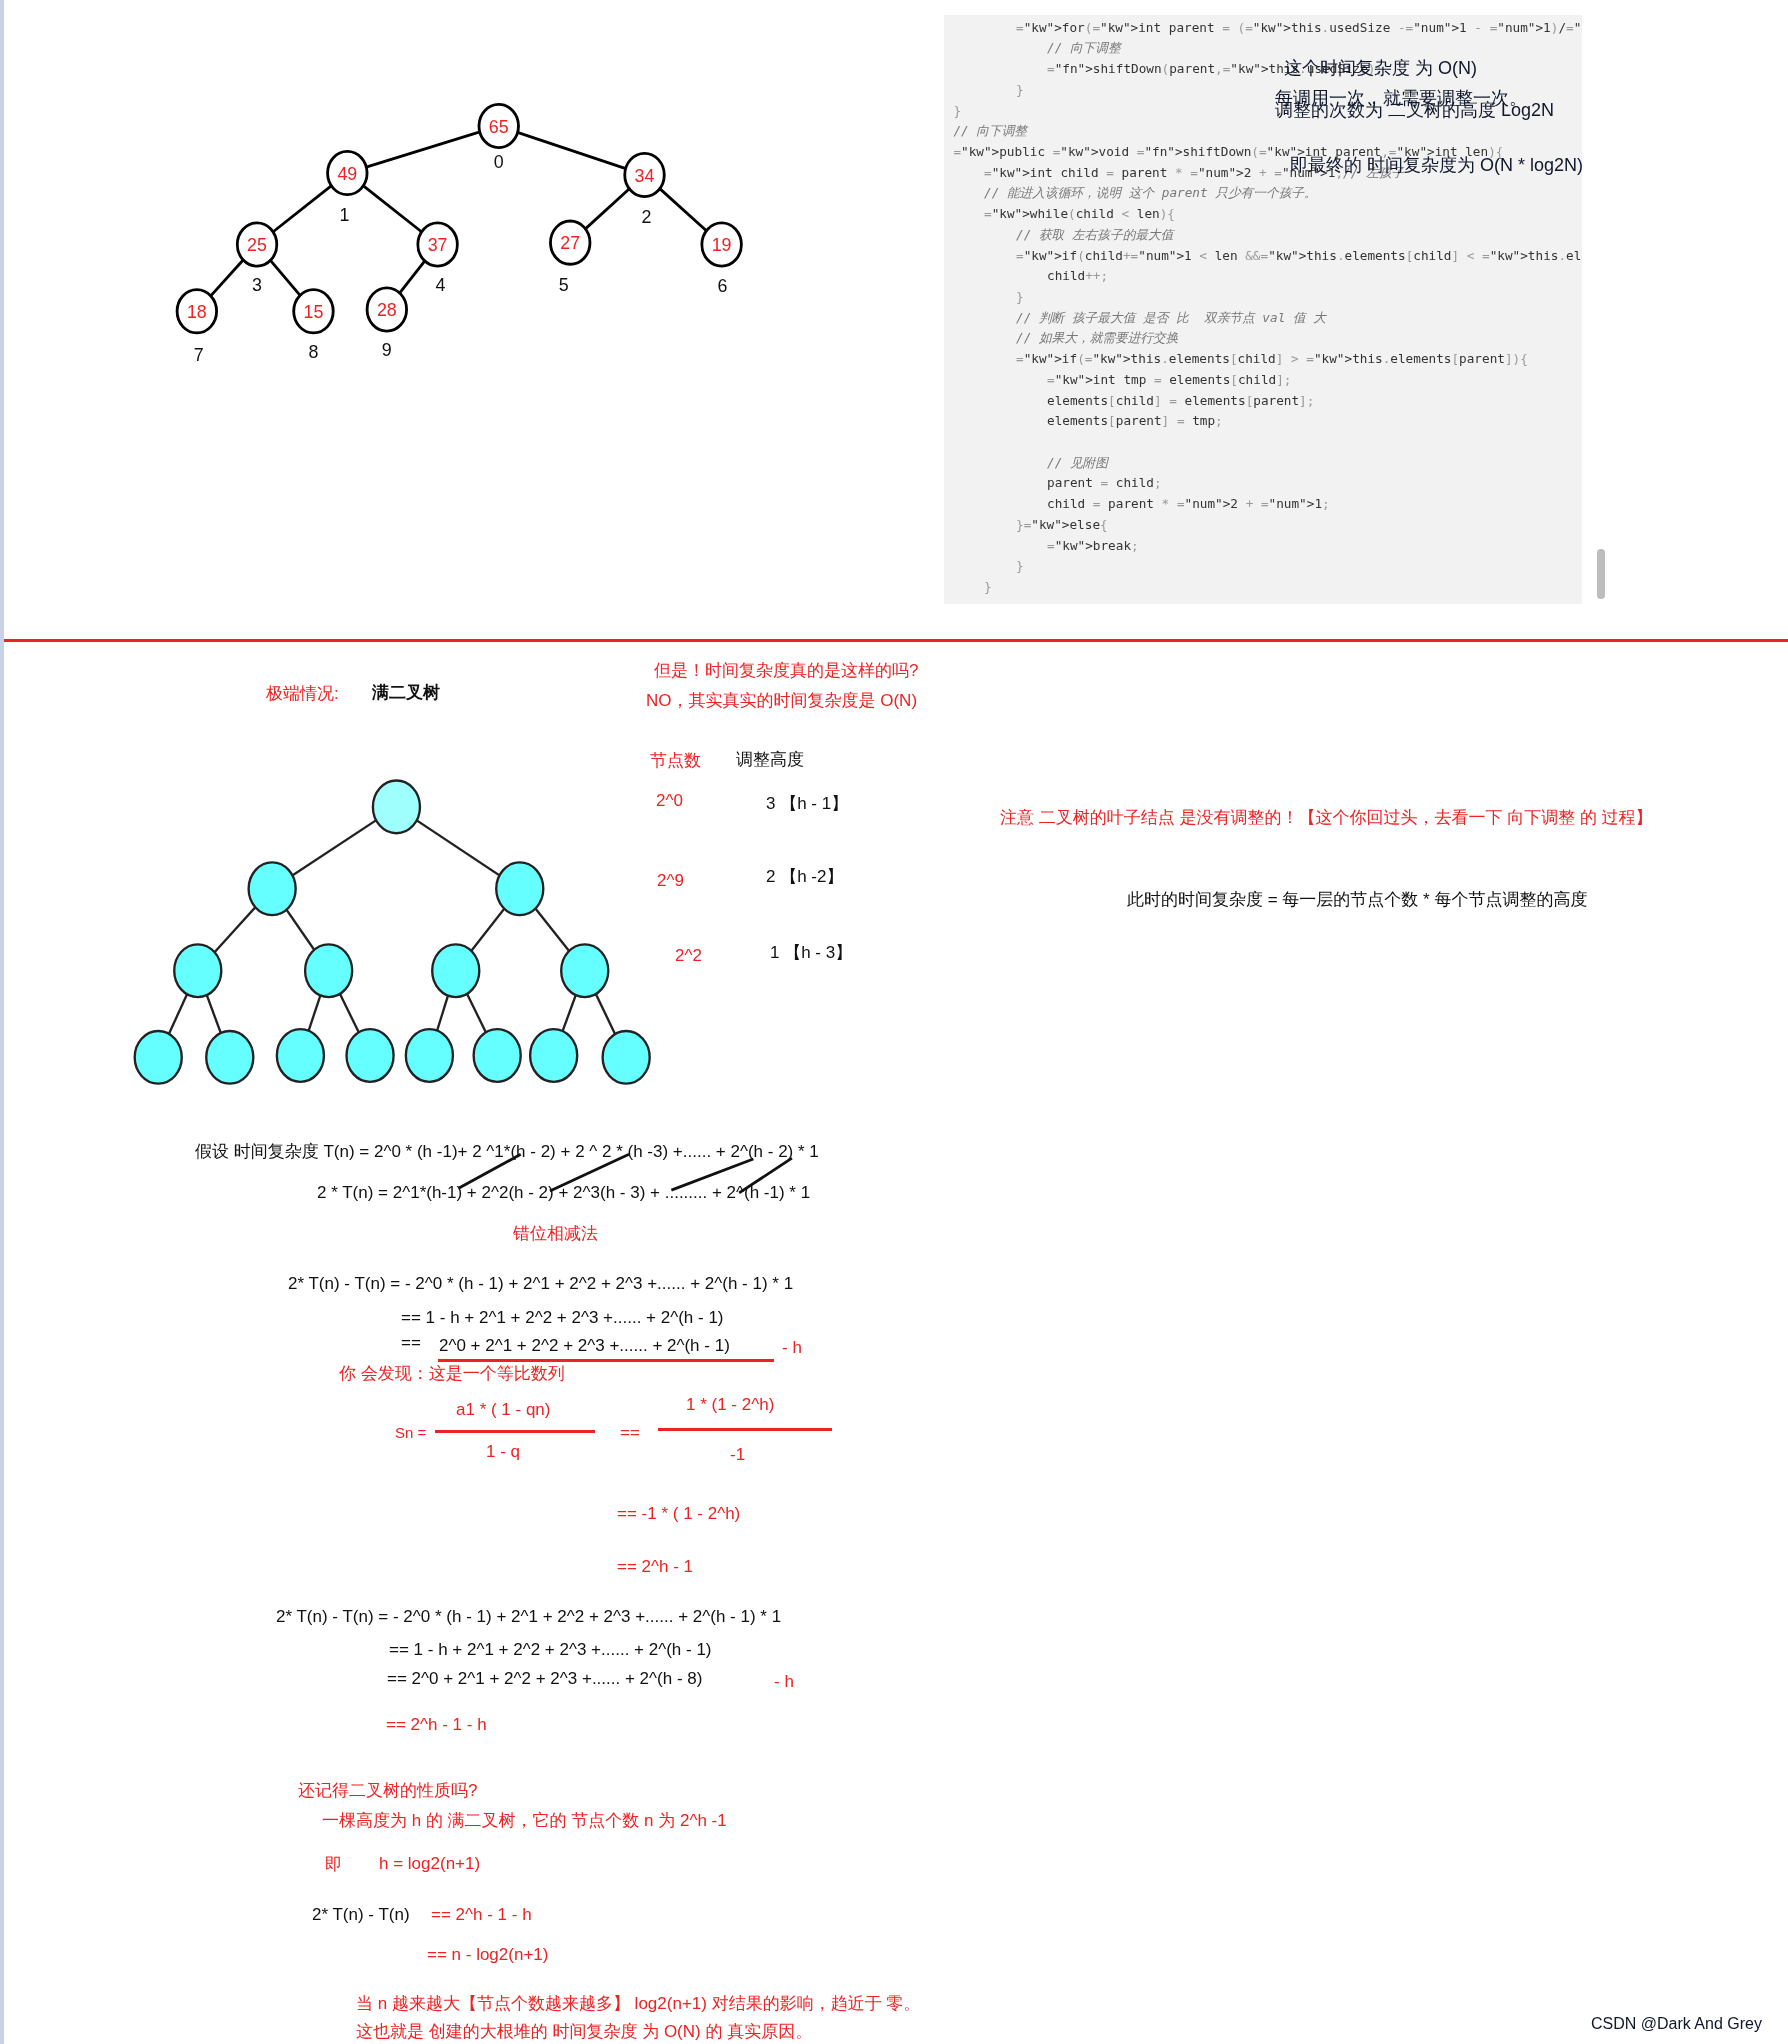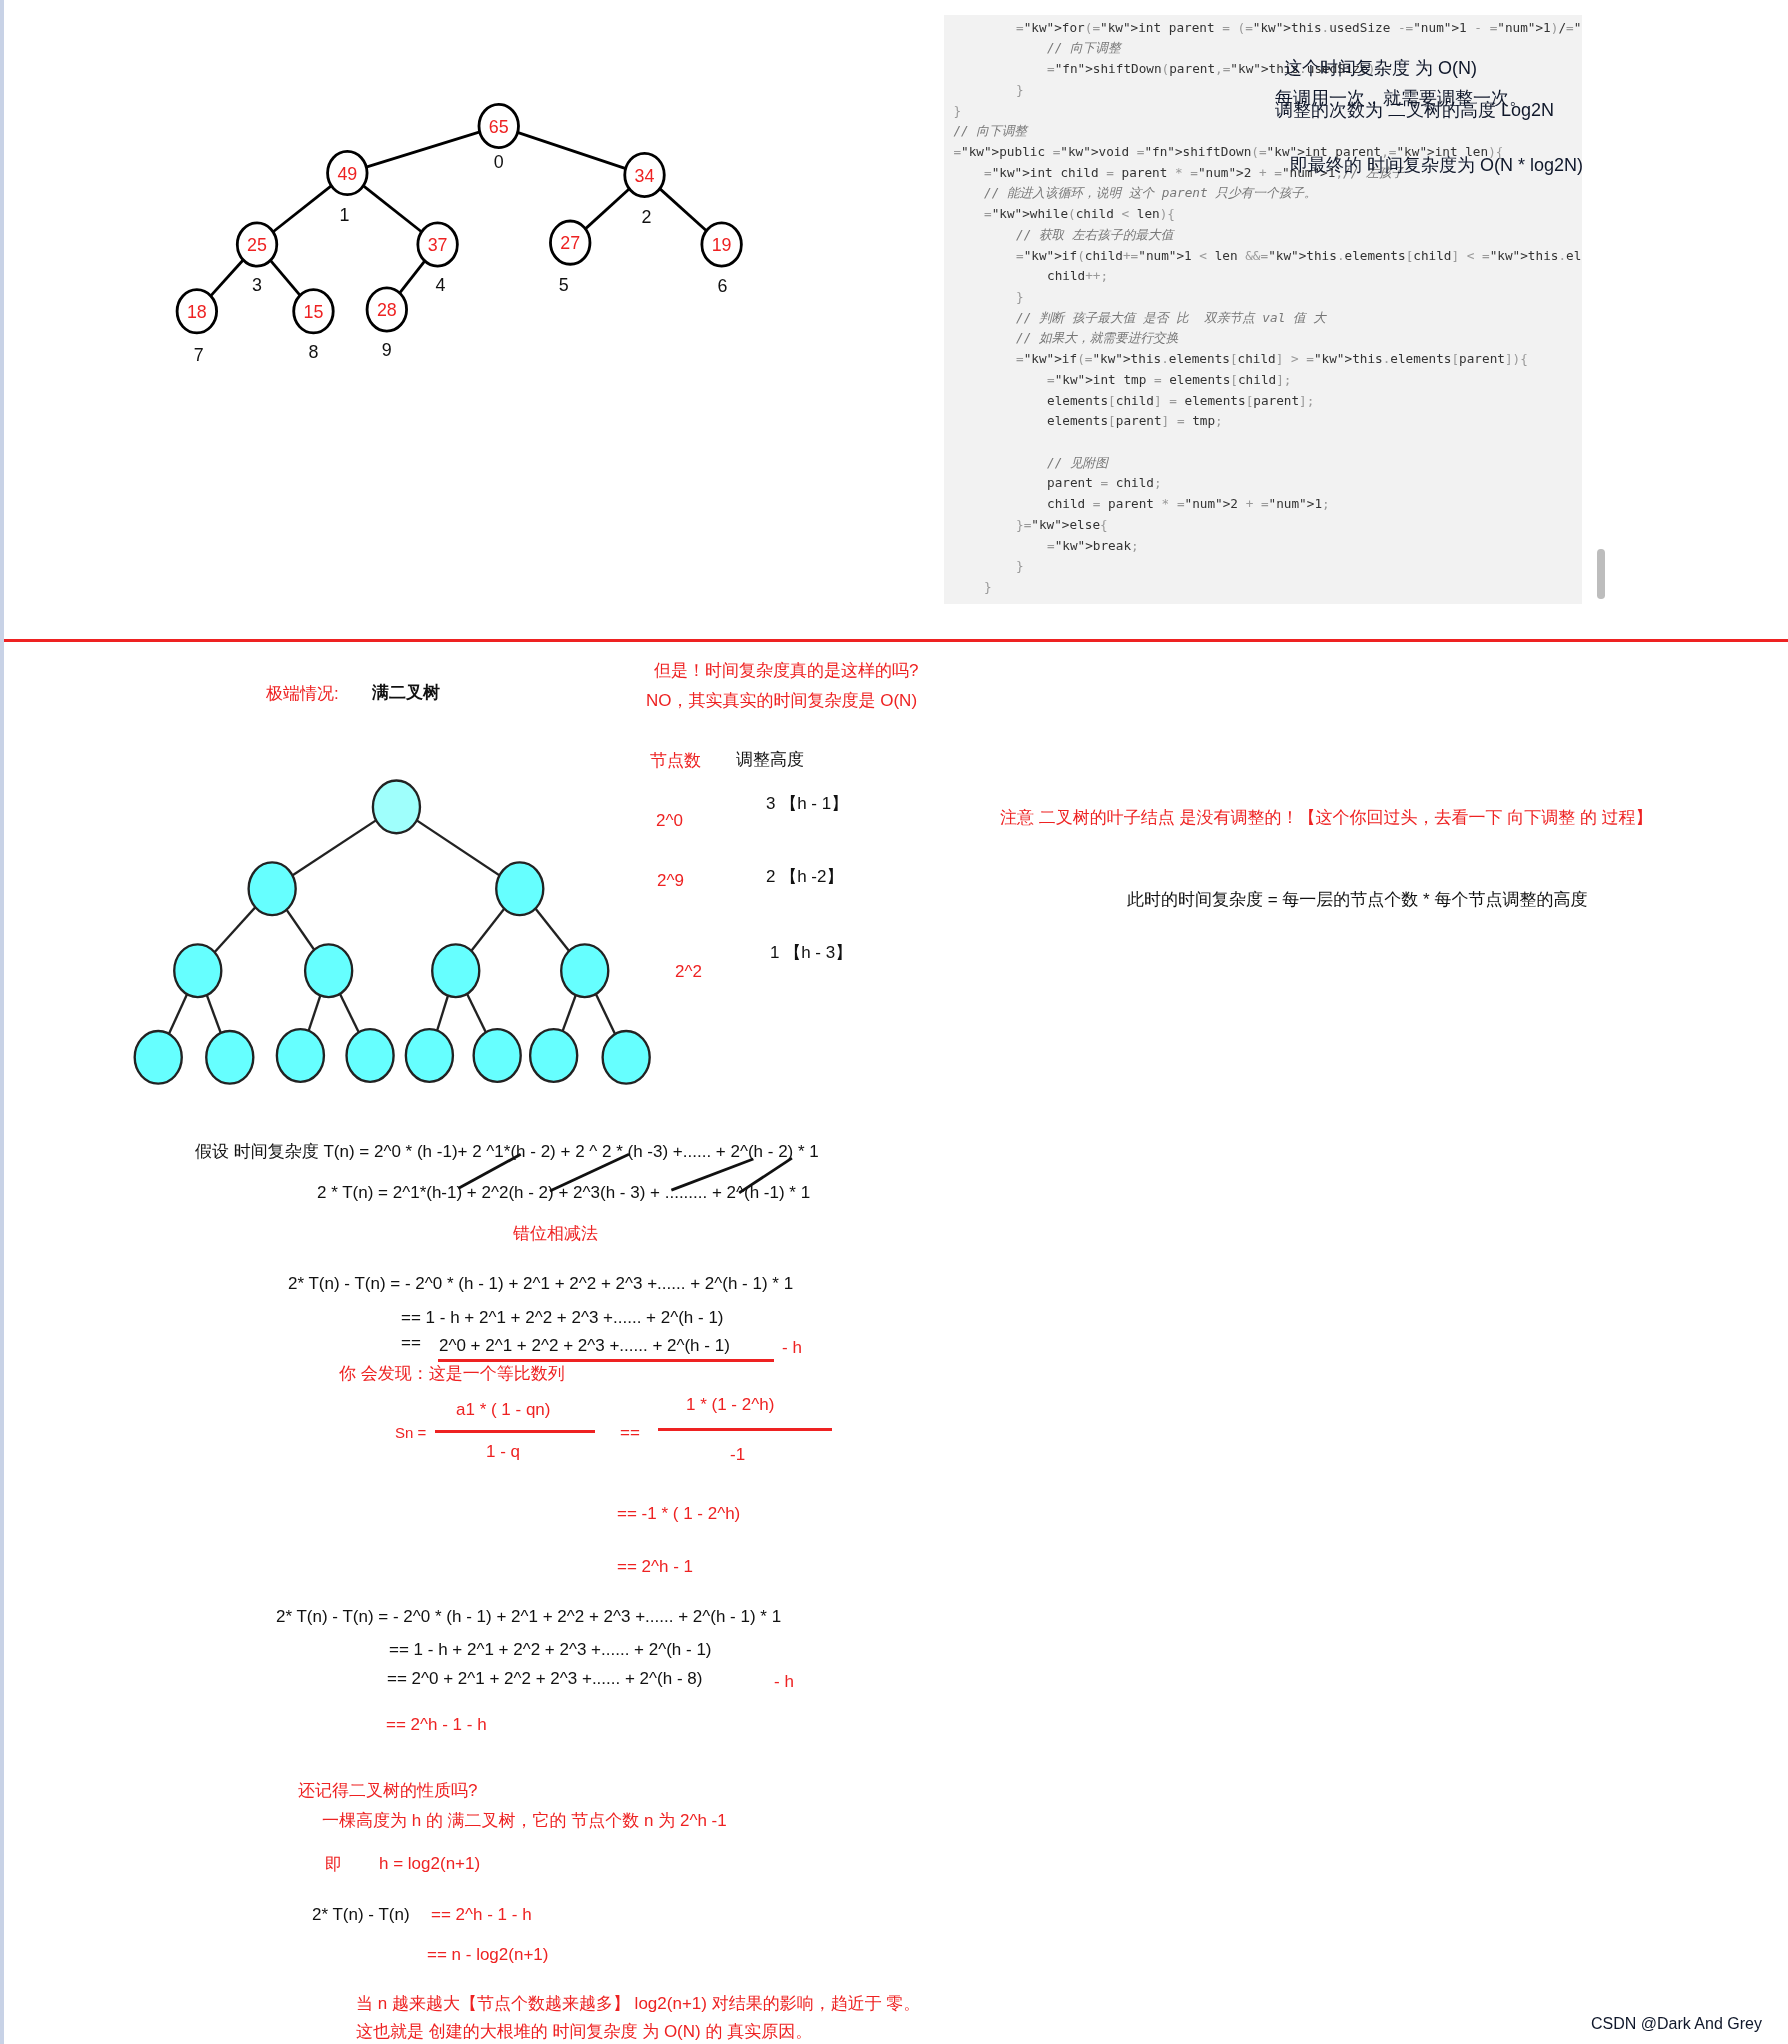--- a/index.html
+++ b/index.html
@@ -107,25 +107,25 @@
 
 <div class="sep" style="left:3.8px;top:639px;width:1784px;"></div>
 
 <div class="abs red t18" style="left:266px;top:682px;">极端情况:</div>
 <div class="abs black t18" style="left:372px;top:681px;font-weight:bold;">满二叉树</div>
 <div class="abs red t18" style="left:654px;top:659px;">但是！时间复杂度真的是这样的吗?</div>
 <div class="abs red t18" style="left:646px;top:689px;">NO，其实真实的时间复杂度是  O(N)</div>
 
 <div class="abs red t18" style="left:650px;top:749px;">节点数</div>
 <div class="abs black t18" style="left:736px;top:748px;">调整高度</div>
-<div class="abs red t18" style="left:656px;top:791px;margin-top:20px;">2^0</div>
+<div class="abs red t18" style="left:656px;top:791px;">2^0</div>
 <div class="abs black t18" style="left:766px;top:792px;">3 【h  - 1】</div>
 <div class="abs red t18" style="left:657px;top:871px;">2^9</div>
 <div class="abs black t18" style="left:766px;top:865px;">2 【h -2】</div>
-<div class="abs red t18" style="left:675px;top:946px;margin-top:16px;">2^2</div>
+<div class="abs red t18" style="left:675px;top:946px;">2^2</div>
 <div class="abs black t18" style="left:770px;top:941px;">1 【h - 3】</div>
 
 <div class="abs red t18" style="left:1000px;top:806px;">注意 二叉树的叶子结点 是没有调整的！【这个你回过头，去看一下 向下调整 的 过程】</div>
 <div class="abs black t18" style="left:1127px;top:888px;">此时的时间复杂度 = 每一层的节点个数 * 每个节点调整的高度</div>
 
 <svg id="full-svg" width="678" height="1111" style="top:0;" viewBox="0 0 720 1180">
     <line x1="421" y1="857" x2="289" y2="944" stroke="#222" stroke-width="2.5"></line>
     <line x1="421" y1="857" x2="552" y2="944" stroke="#222" stroke-width="2.5"></line>
     <line x1="289" y1="944" x2="210" y2="1031" stroke="#222" stroke-width="2.5"></line>
     <line x1="289" y1="944" x2="349" y2="1031" stroke="#222" stroke-width="2.5"></line>

